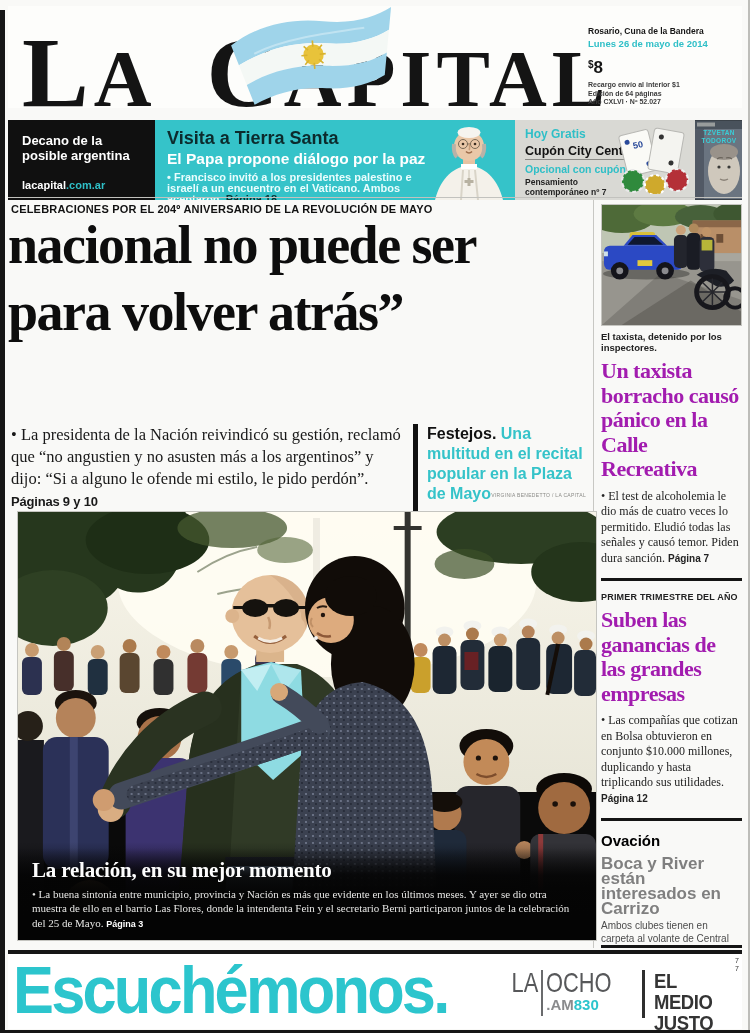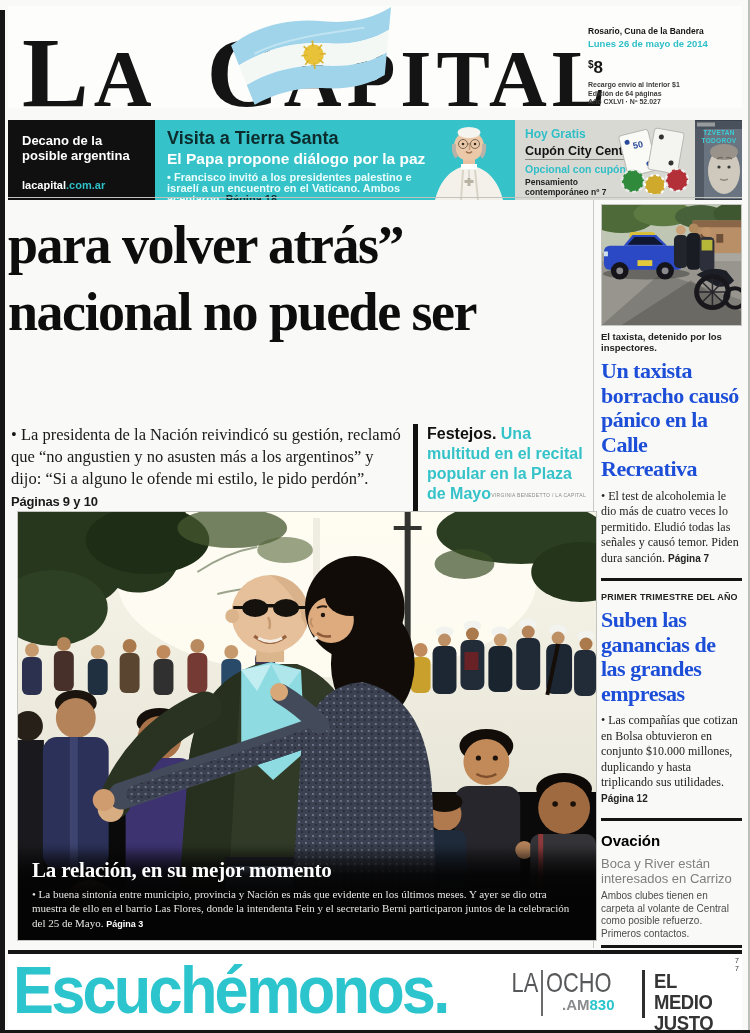--- a/index.html
+++ b/index.html
@@ -64,37 +64,37 @@
   .capt{position:absolute;left:0;right:0;bottom:0;padding:10px 14px 9px;background:linear-gradient(180deg,rgba(4,4,4,0) 0%,rgba(4,4,4,.85) 30%,#040404 75%);}
   .capt-title{font-family:"Liberation Serif",serif;font-weight:700;font-size:21px;color:#fdfdfd;margin-bottom:4px;letter-spacing:-.2px;}
   .capt-body{font-family:"Liberation Serif",serif;font-size:11px;line-height:14.5px;color:#e6e6e4;}
   .capt-body b{font-family:"Liberation Sans",sans-serif;font-size:9px;color:#fff;}
 
   
   .side{position:absolute;left:601px;top:204px;width:141px;height:744px;overflow:hidden;}
   .s-photo{width:141px;height:122px;border:1px solid #c5c5c0;box-sizing:border-box;}
   .s-photo svg{display:block;width:100%;height:100%;}
   .s-capt{font-size:9.5px;font-weight:700;color:#222;margin:5px 0 6px;}
-  .s-head{font-family:"Liberation Serif",serif;font-weight:700;font-size:22px;line-height:24.5px;letter-spacing:-.5px;color:#1d4ed8;}
+  .s-head{font-family:"Liberation Serif",serif;font-weight:700;font-size:22px;line-height:24.5px;letter-spacing:-.5px;color:#a21caf;}
   .s-body{font-family:"Liberation Serif",serif;font-size:12px;line-height:15.5px;color:#222;margin-top:7px;}
   .s-body b{font-family:"Liberation Sans",sans-serif;font-size:10px;}
   .hrk{height:3px;background:#141414;margin:12px 0 11px;}
   .hrk-end{position:absolute;bottom:0;left:0;width:141px;height:3px;background:#141414;}
   .s-kick{font-size:9px;font-weight:700;color:#222;letter-spacing:.2px;margin-bottom:6px;}
   .ov-title{font-size:15px;font-weight:800;color:#000000;margin-bottom:7px;}
-  .ov-h{font-size:13px;line-height:15px;font-weight:400;color:#7f7f7f;margin-bottom:4px;}
+  .ov-h{font-size:17px;line-height:15px;font-weight:700;color:#7f7f7f;margin-bottom:4px;}
   .ov-b{font-size:10px;line-height:12.5px;color:#4c4c4c;margin-bottom:10px;}
 
   
   .footer{position:absolute;left:8px;top:950px;width:734px;height:79px;background:#fff;border-top:4px solid #161616;box-sizing:border-box;}
   .slogan{position:absolute;left:5px;top:4px;font-size:66px;line-height:64px;font-weight:800;color:#2cc5cd;letter-spacing:-3px;transform:scaleX(.93);transform-origin:left center;white-space:nowrap;}
   .station{position:absolute;left:496px;top:16px;display:flex;align-items:flex-start;}
   .st-la{font-size:28px;line-height:26px;color:#57585a;transform:scaleX(.78);transform-origin:right;}
   .st-bar{width:2px;height:46px;background:#6a6b6d;margin:0 3px;flex:none;}
-  .st-col{display:flex;flex-direction:column;align-items:center;}
+  .st-col{display:flex;flex-direction:column;align-items:flex-start;}
   .st-ocho{font-size:28px;line-height:26px;color:#57585a;transform:scaleX(.78);transform-origin:left;}
   .st-am{font-size:15px;line-height:18px;color:#8a8b8d;font-weight:700;}
   .st-num{color:#2cc5cd;}
   .tag-bar{width:3px;height:48px;background:#2e2e2e;margin:0 9px 0 12px;flex:none;}
   .tagline{font-weight:800;color:#343434;font-size:21px;line-height:21px;letter-spacing:-.5px;transform:scaleX(.88);transform-origin:left;}
   .marks{position:absolute;right:3px;top:3px;font-size:7px;line-height:8px;color:#333;text-align:center;}
 </style>
 </head>
 <body>
 
@@ -198,23 +198,24 @@
         <circle cx="34" cy="46" r="1.6" fill="#3a3a38"></circle>
         <path d="M25,58 q4,2.5 8,0" stroke="#8a8278" stroke-width="1.4" fill="none"></path>
         <path d="M22,38 q3,-2 6,-1 M31,37 q3,-1 6,1" stroke="#6a645c" stroke-width="1.2" fill="none"></path>
       </svg>
     </div>
   </div>
 
   <div class="rule-top"></div>
   <div class="vsep"></div>
 
+  <div class="kicker">CELEBRACIONES POR EL 204º ANIVERSARIO DE LA REVOLUCIÓN DE MAYO</div>
   <div class="headline">
+    <div>nacional no puede ser</div>
     <div>para volver atrás”</div>
-    <div>nacional no puede ser</div>
   </div>
   <div class="deckrow">
     <p class="deck" style="margin:0"><span>• La presidenta de la Nación reivindicó su gestión, reclamó que “no angustien y no asusten más a los argentinos” y dijo: “Si a alguno le ofende mi estilo, le pido perdón”. </span><b>Páginas 9 y 10</b></p>
     <div class="fest"><span class="fl">Festejos.</span><span class="ft"> Una multitud en el recital popular en la Plaza de Mayo</span></div>
   </div>
   <div class="credit">VIRGINIA BENEDETTO / LA CAPITAL</div>
 
   <figure class="photo" style="margin:9px">
     <svg viewBox="0 0 580 428" preserveAspectRatio="none">
       <defs>

